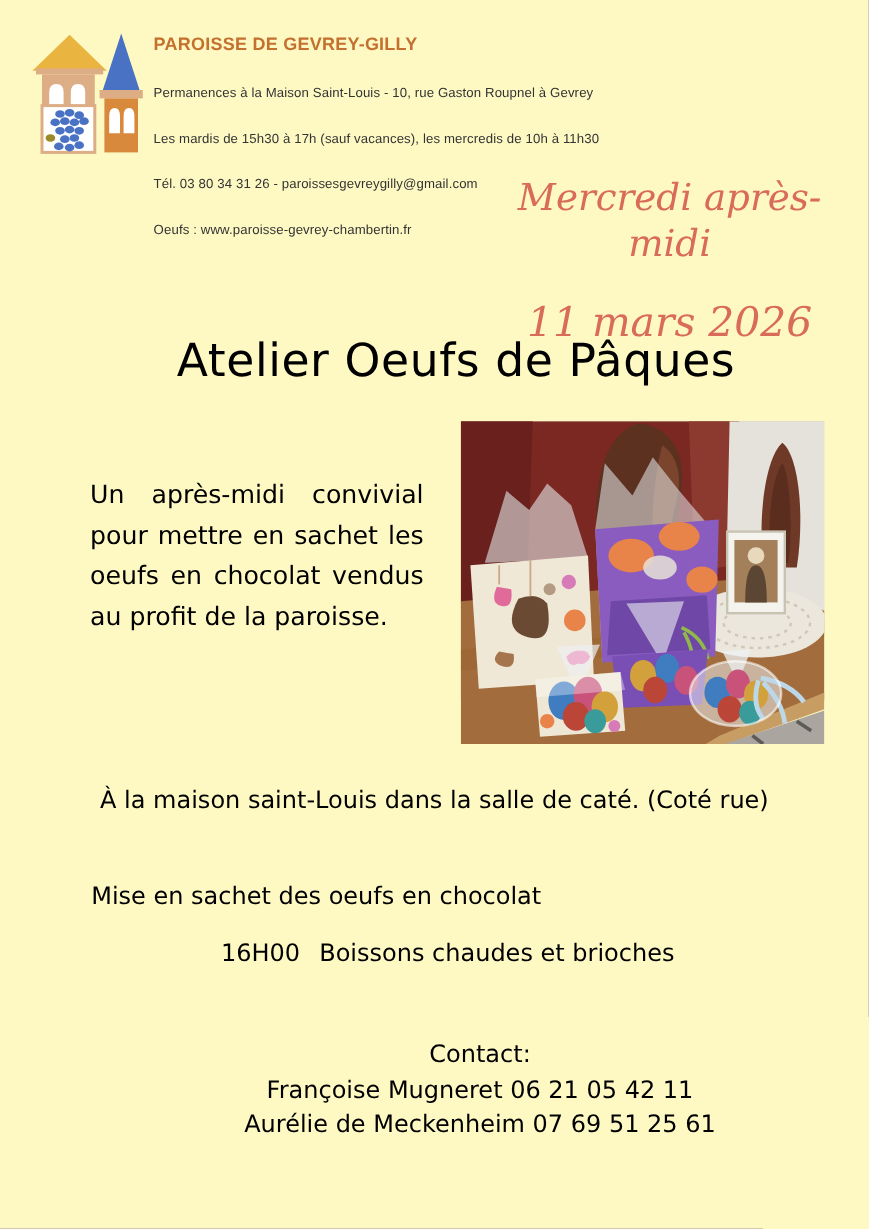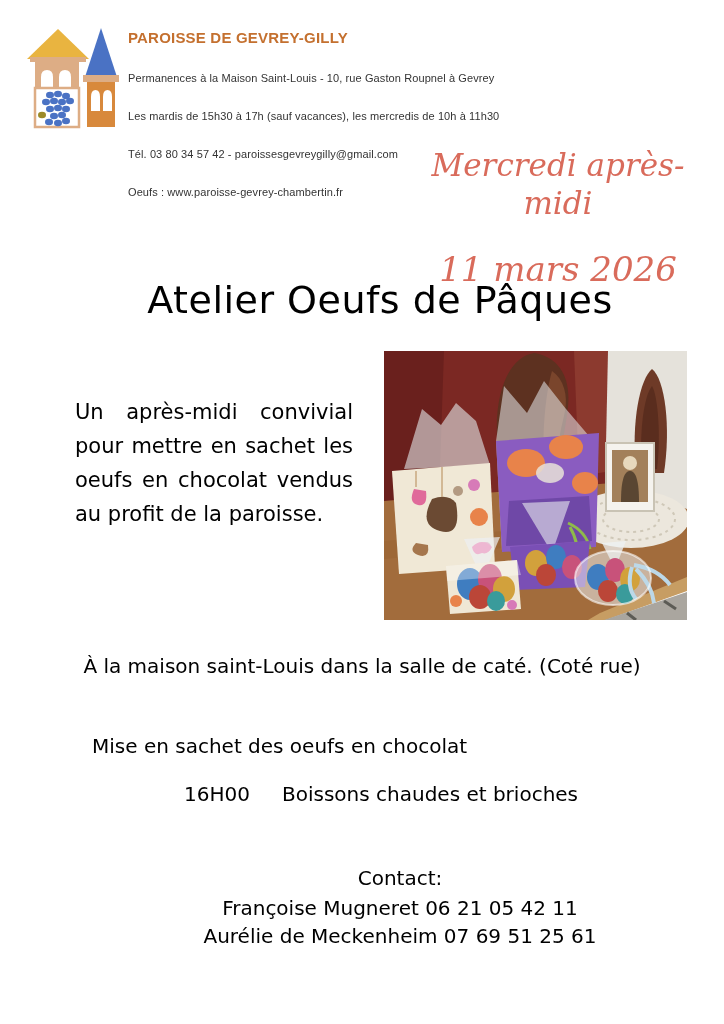--- a/index.html
+++ b/index.html
@@ -1,21 +1,21 @@
 <!DOCTYPE html>
 <html><head>
 <meta charset="utf-8">
 <style>
   * { margin:0; padding:0; box-sizing:border-box; }
   html,body { background:#888; }
   .page {
     position:relative;
     width:724px; height:1024px;
     margin:0 auto;
-    background:#ffffff;
+    background:#fef9c3;
     overflow:hidden;
     font-family:"DejaVu Sans", sans-serif;
     color:#000;
   }
 
   
   .logo {
     position:absolute; left:25px; top:25px;
     width:100px; height:112px;
   }
@@ -84,21 +84,21 @@
 
   
   .schedule {
     position:absolute; top:734px; left:60px; right:24px;
     font-size:20px;
   }
   .schedule-row { display:flex; align-items:baseline; }
   .schedule-row + .schedule-row { margin-top:24px; }
   .schedule-time { width:190px; flex:0 0 auto; }
   .schedule-row.row2 .schedule-time { text-align:right; }
-  .schedule-activity { margin-left:32px; }
+  .schedule-activity { margin-left:16px; }
 
   
   .contact {
     position:absolute; top:866px; left:0; width:724px;
     text-align:center;
     font-size:20px;
     transform:translateX(38px);
   }
   .contact-label { margin-bottom:4px; }
   .contact-person { line-height:28px; }
@@ -142,21 +142,21 @@
       <rect x="62" y="57" width="28" height="45" fill="#d8893c"></rect>
       <path d="M66,86 L66,72 Q66,65 70.5,65 Q75,65 75,72 L75,86 Z" fill="#ffffff"></path>
       <path d="M78,86 L78,72 Q78,65 82.5,65 Q87,65 87,72 L87,86 Z" fill="#ffffff"></path>
     </svg>
   </div>
 
   <div class="header-text">
     <div class="org-name">PAROISSE DE GEVREY-GILLY</div>
     <div class="header-line">Permanences à la Maison Saint-Louis - 10, rue Gaston Roupnel à Gevrey</div>
     <div class="header-line">Les mardis de 15h30 à 17h (sauf vacances), les mercredis de 10h à 11h30</div>
-    <div class="header-line">Tél. 03 80 34 57 42 - paroissesgevreygilly@gmail.com</div>
+    <div class="header-line">Tél. 03 80 34 31 26 - paroissesgevreygilly@gmail.com</div>
     <div class="header-line">Oeufs : www.paroisse-gevrey-chambertin.fr</div>
   </div>
 
   <div class="date-block">
     <div class="date-weekday">Mercredi après-midi</div>
     <div class="date-day">11 mars 2026</div>
   </div>
 
   <div class="event-title">Atelier Oeufs de Pâques</div>
 

